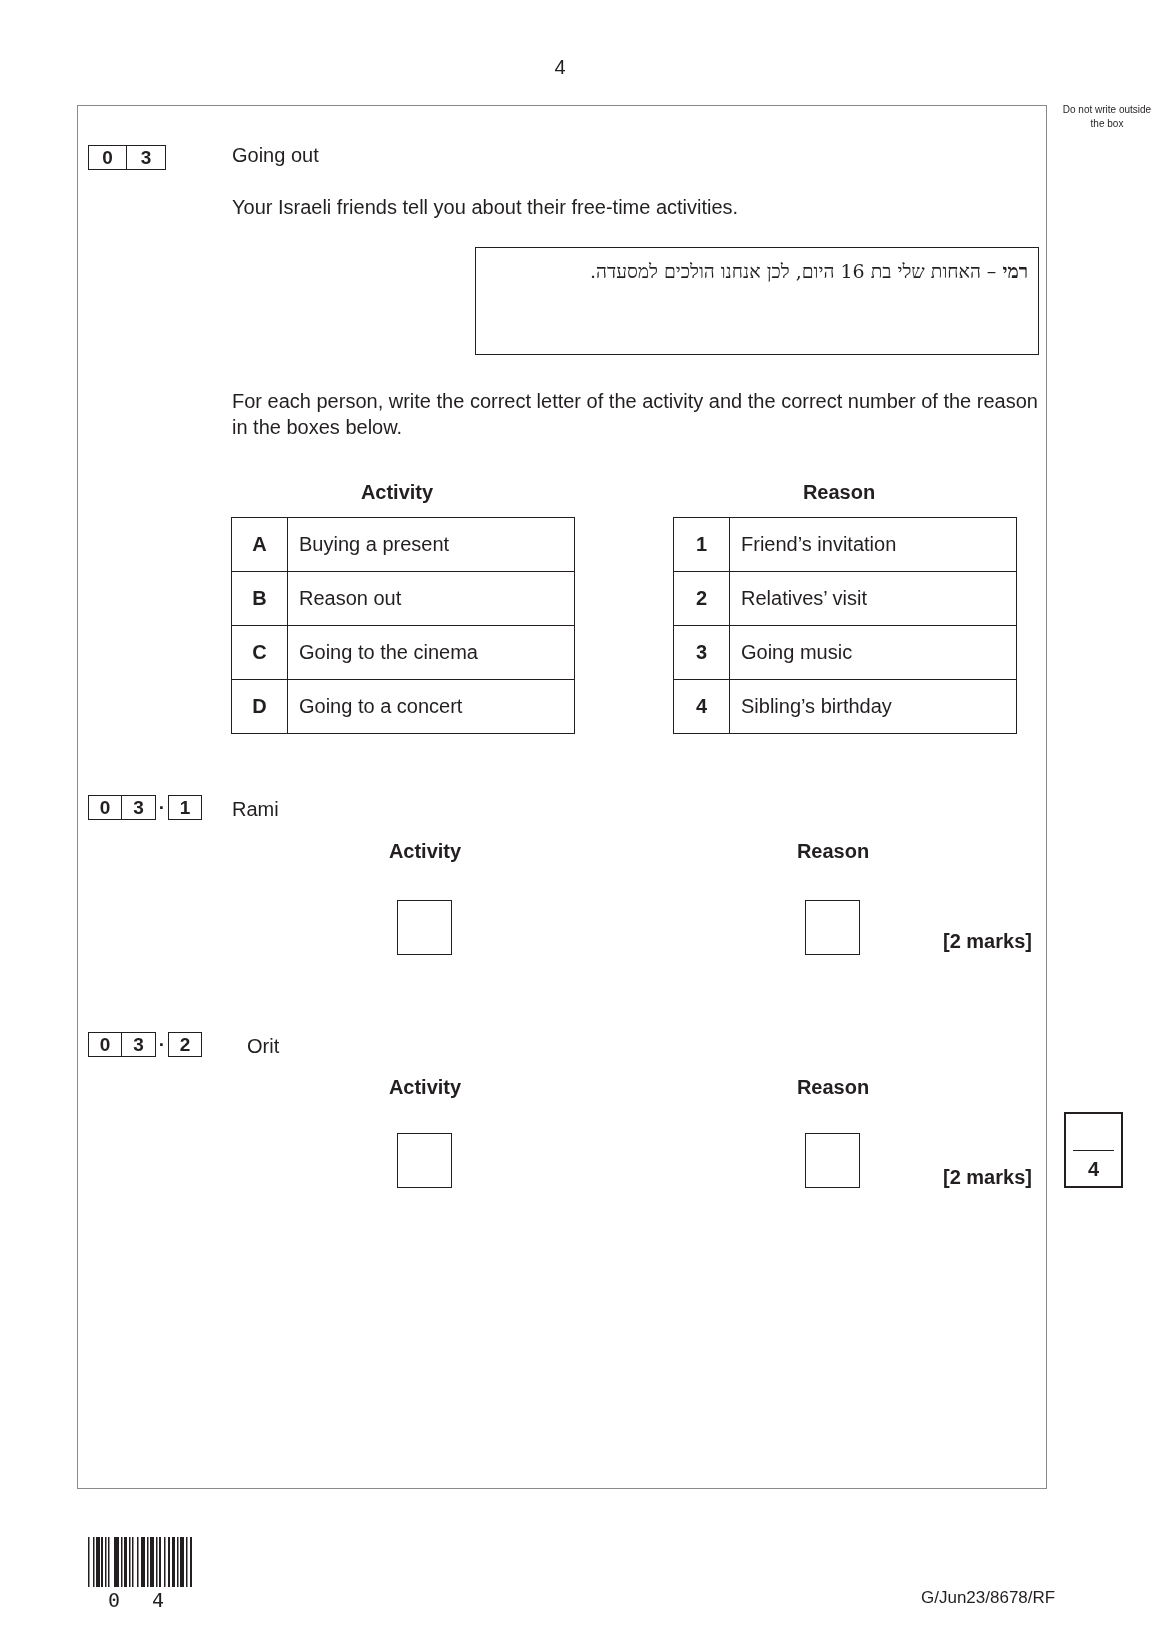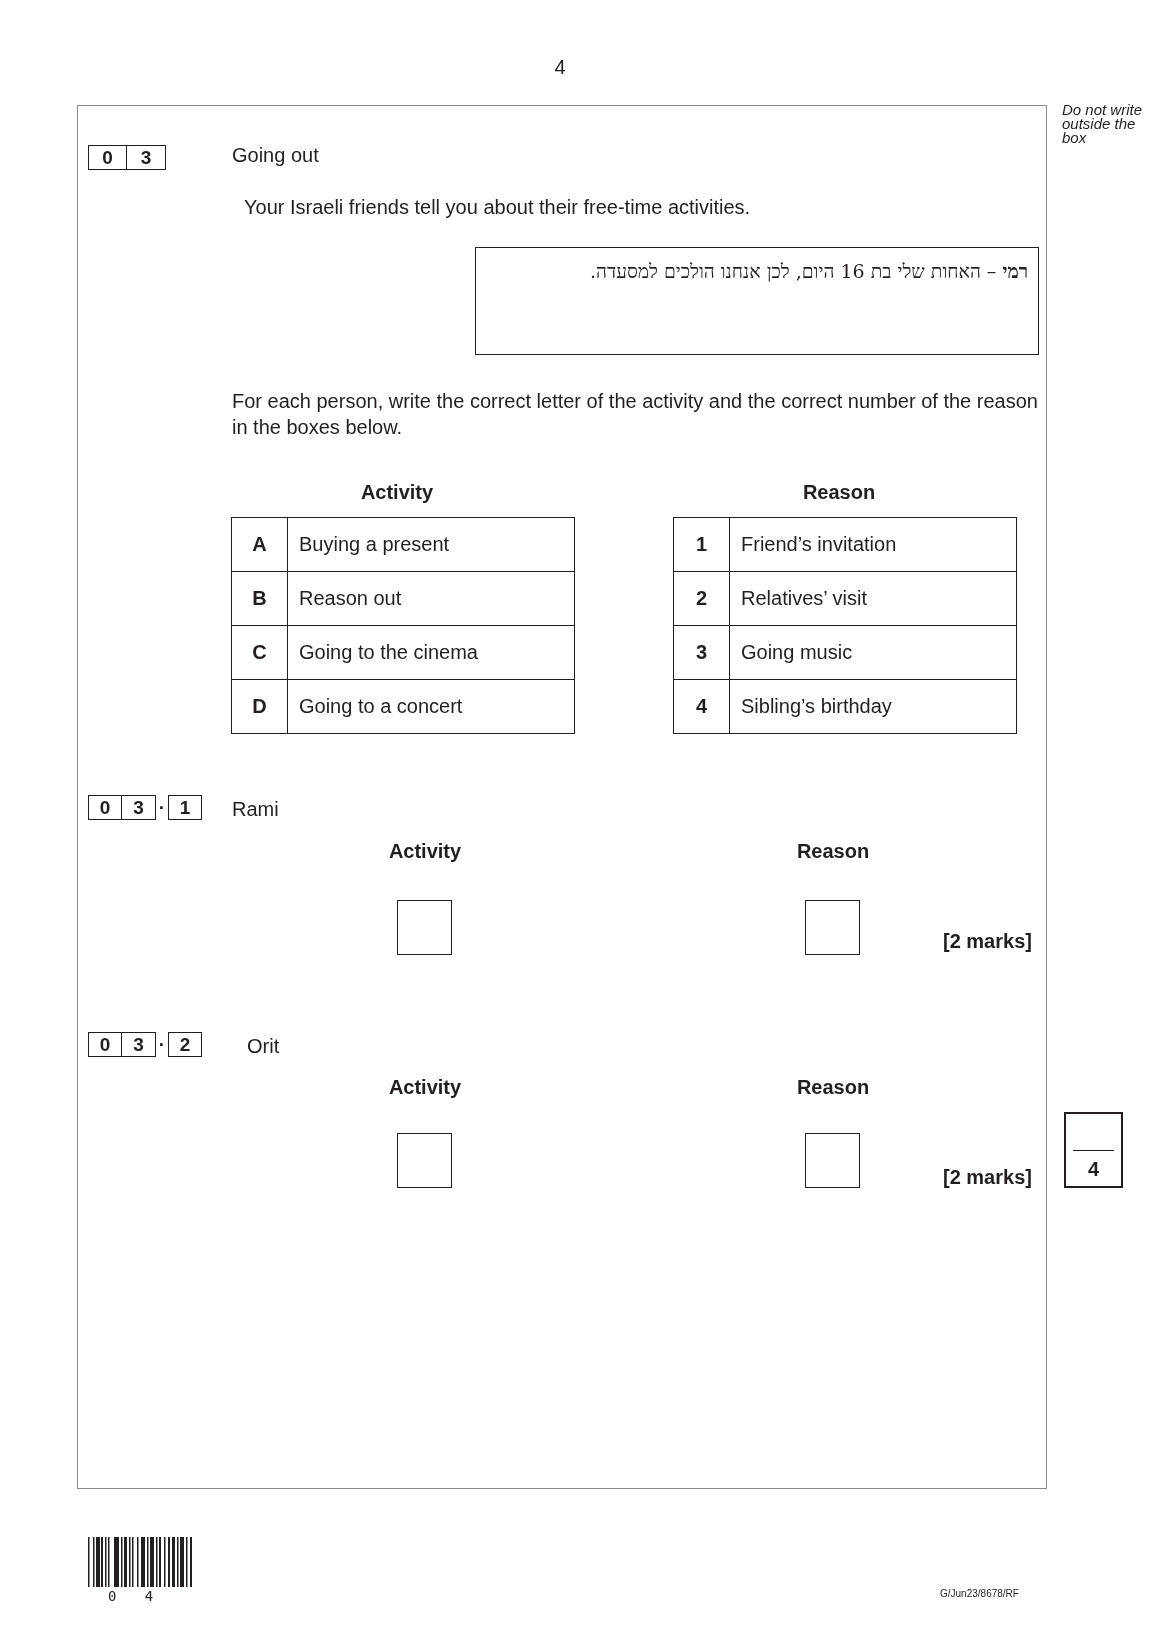--- a/index.html
+++ b/index.html
@@ -1,51 +1,51 @@
 <!DOCTYPE html>
 <html><head>
 <meta charset="utf-8">
 <style>
   html, body { margin:0; padding:0; background:#fff; }
   body { width:1158px; height:1638px; position:relative; overflow:hidden;
          font-family:"Liberation Sans", sans-serif; color:#231f20; }
   .abs { position:absolute; }
   .page-num { left:550px; top:56px; font-size:20px; width:20px; text-align:center; }
-  .margin-note { left:1062px; top:103px; width:90px; font-size:15px; font-style:italic;
-                 text-align:left; line-height:14px; }
+  .margin-note { left:1062px; top:103px; width:90px; font-size:10px; 
+                 text-align:center; line-height:14px; }
   .outer-box { left:77px; top:105px; width:968px; height:1382px; border:1.5px solid #8a8a8a; }
   .qnum { display:flex; align-items:center; }
   .qcell { border:1.5px solid #231f20; height:25px; display:flex; align-items:center;
            justify-content:center; font-weight:bold; font-size:19px; box-sizing:border-box; }
   .qcell + .qcell { border-left:none; }
   .qdot { font-weight:bold; font-size:19px; width:12px; text-align:center; }
   .q-title { left:232px; top:144px; font-weight:normal; font-size:20px; }
-  .intro { left:232px; top:196px; font-size:20px;margin-left:12px; }
+  .intro { left:232px; top:196px; font-size:20px; }
   .hebrew-box { left:475px; top:247px; width:564px; height:108px; border:1.5px solid #231f20;
                 box-sizing:border-box; direction:rtl; font-family:"DejaVu Serif", serif;
                 font-size:19px; padding:10px 10px 17px 10px; }
   .hebrew-box p { margin:0; height:54px; line-height:26px; }
   .instruction { left:232px; top:388px; width:810px; font-size:20px; line-height:26px; }
   .tbl-head { font-weight:bold; font-size:20px; text-align:center; }
   table.opt { border-collapse:collapse; position:absolute; font-size:20px; }
   table.opt td { border:1.5px solid #231f20; height:53px; padding:0; }
   table.opt td.key { width:55px; text-align:center; font-weight:bold; }
   table.opt td.val { width:275px; padding-left:11px; }
   .sub-label { font-size:20px; }
   .ans-head { font-weight:bold; font-size:20px; text-align:center; width:120px; }
   .ans-box { width:55px; height:55px; border:1.5px solid #231f20; box-sizing:border-box; }
   .marks { font-weight:bold; font-size:20px; }
   .score-box { left:1064px; top:1112px; width:59px; height:76px; border:2px solid #231f20;
                box-sizing:border-box; }
   .score-line { position:absolute; left:7px; right:7px; top:36px; border-top:1.5px solid #231f20; }
   .score-total { position:absolute; left:0; right:0; top:44px; text-align:center;
                  font-weight:bold; font-size:20px; }
   .barcode { left:88px; top:1537px; width:104px; height:50px; }
-  .barcode-num { left:108px; top:1588px; font-family:"DejaVu Sans Mono", monospace; font-size:14px; letter-spacing:10px; }
-  .ref { left:940px; top:1588px; font-size:10px; }
+  .barcode-num { left:108px; top:1588px; font-family:"DejaVu Sans Mono", monospace; font-size:20px; letter-spacing:10px; }
+  .ref { left:921px; top:1588px; font-size:17px; }
 </style>
 </head>
 <body>
 
 <div class="abs page-num">4</div>
 <div class="abs margin-note">Do not write outside the box</div>
 
 <div class="abs outer-box"></div>
 
 <div class="abs qnum" style="left:88px; top:145px;">

